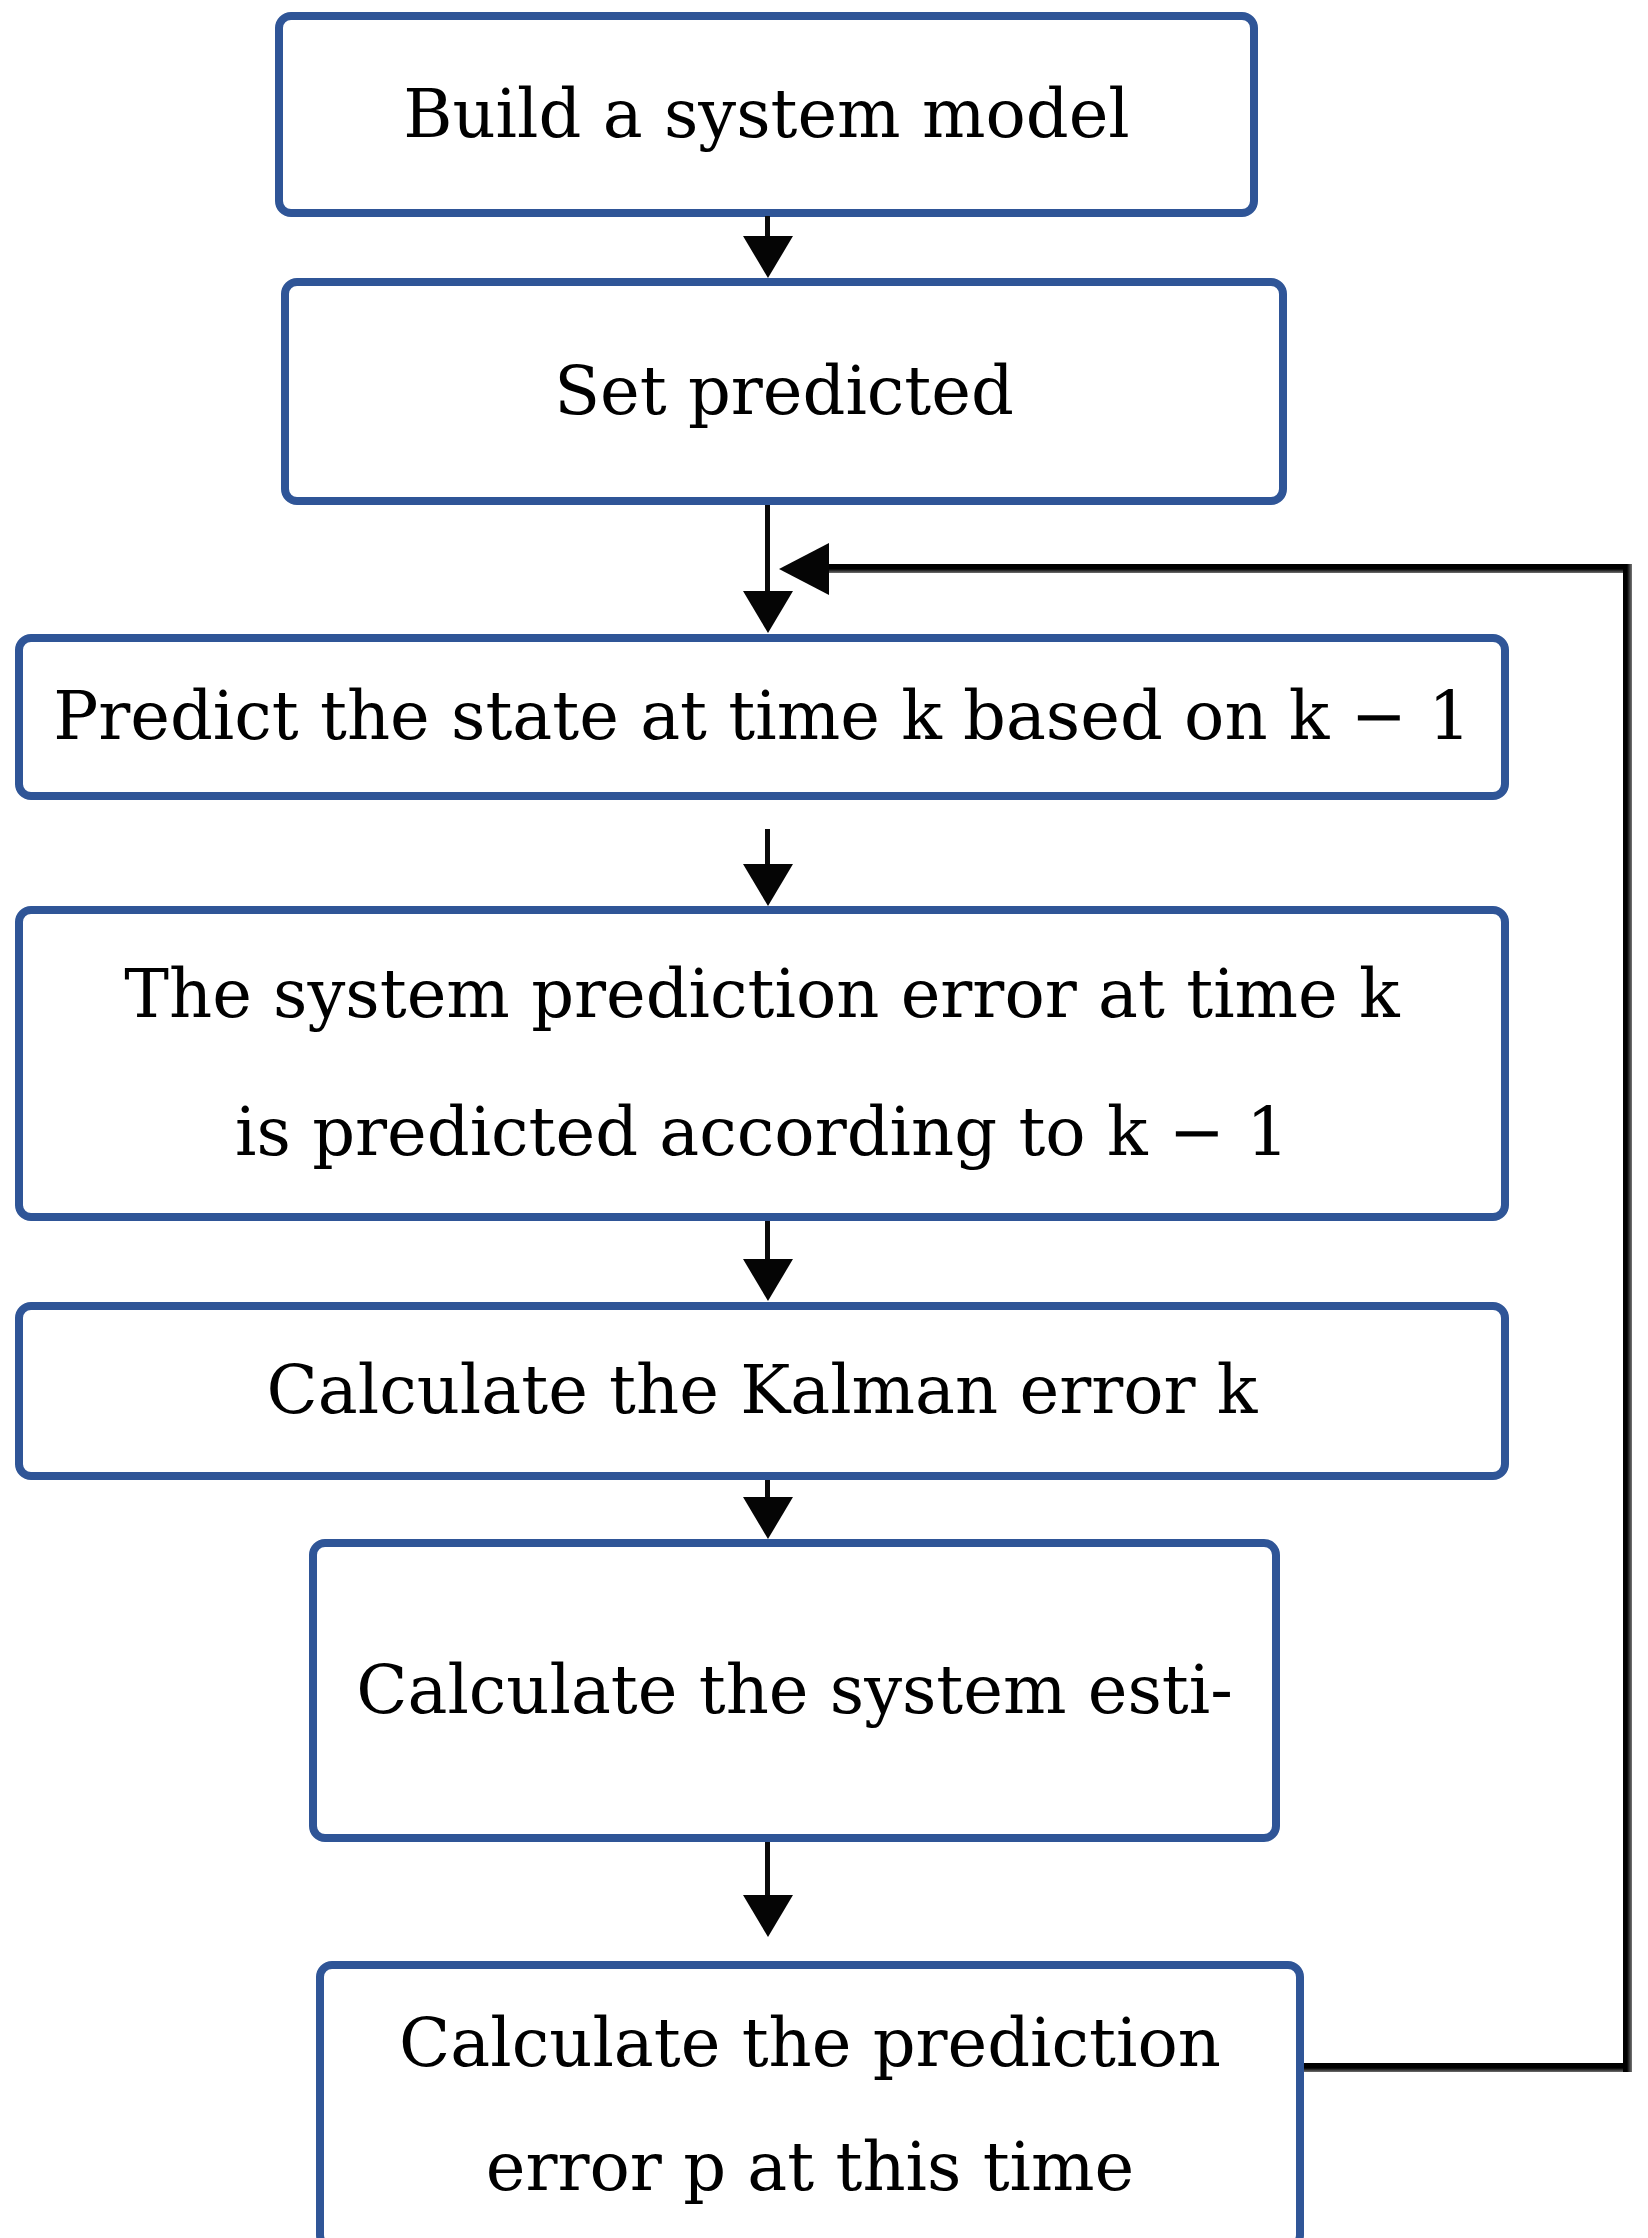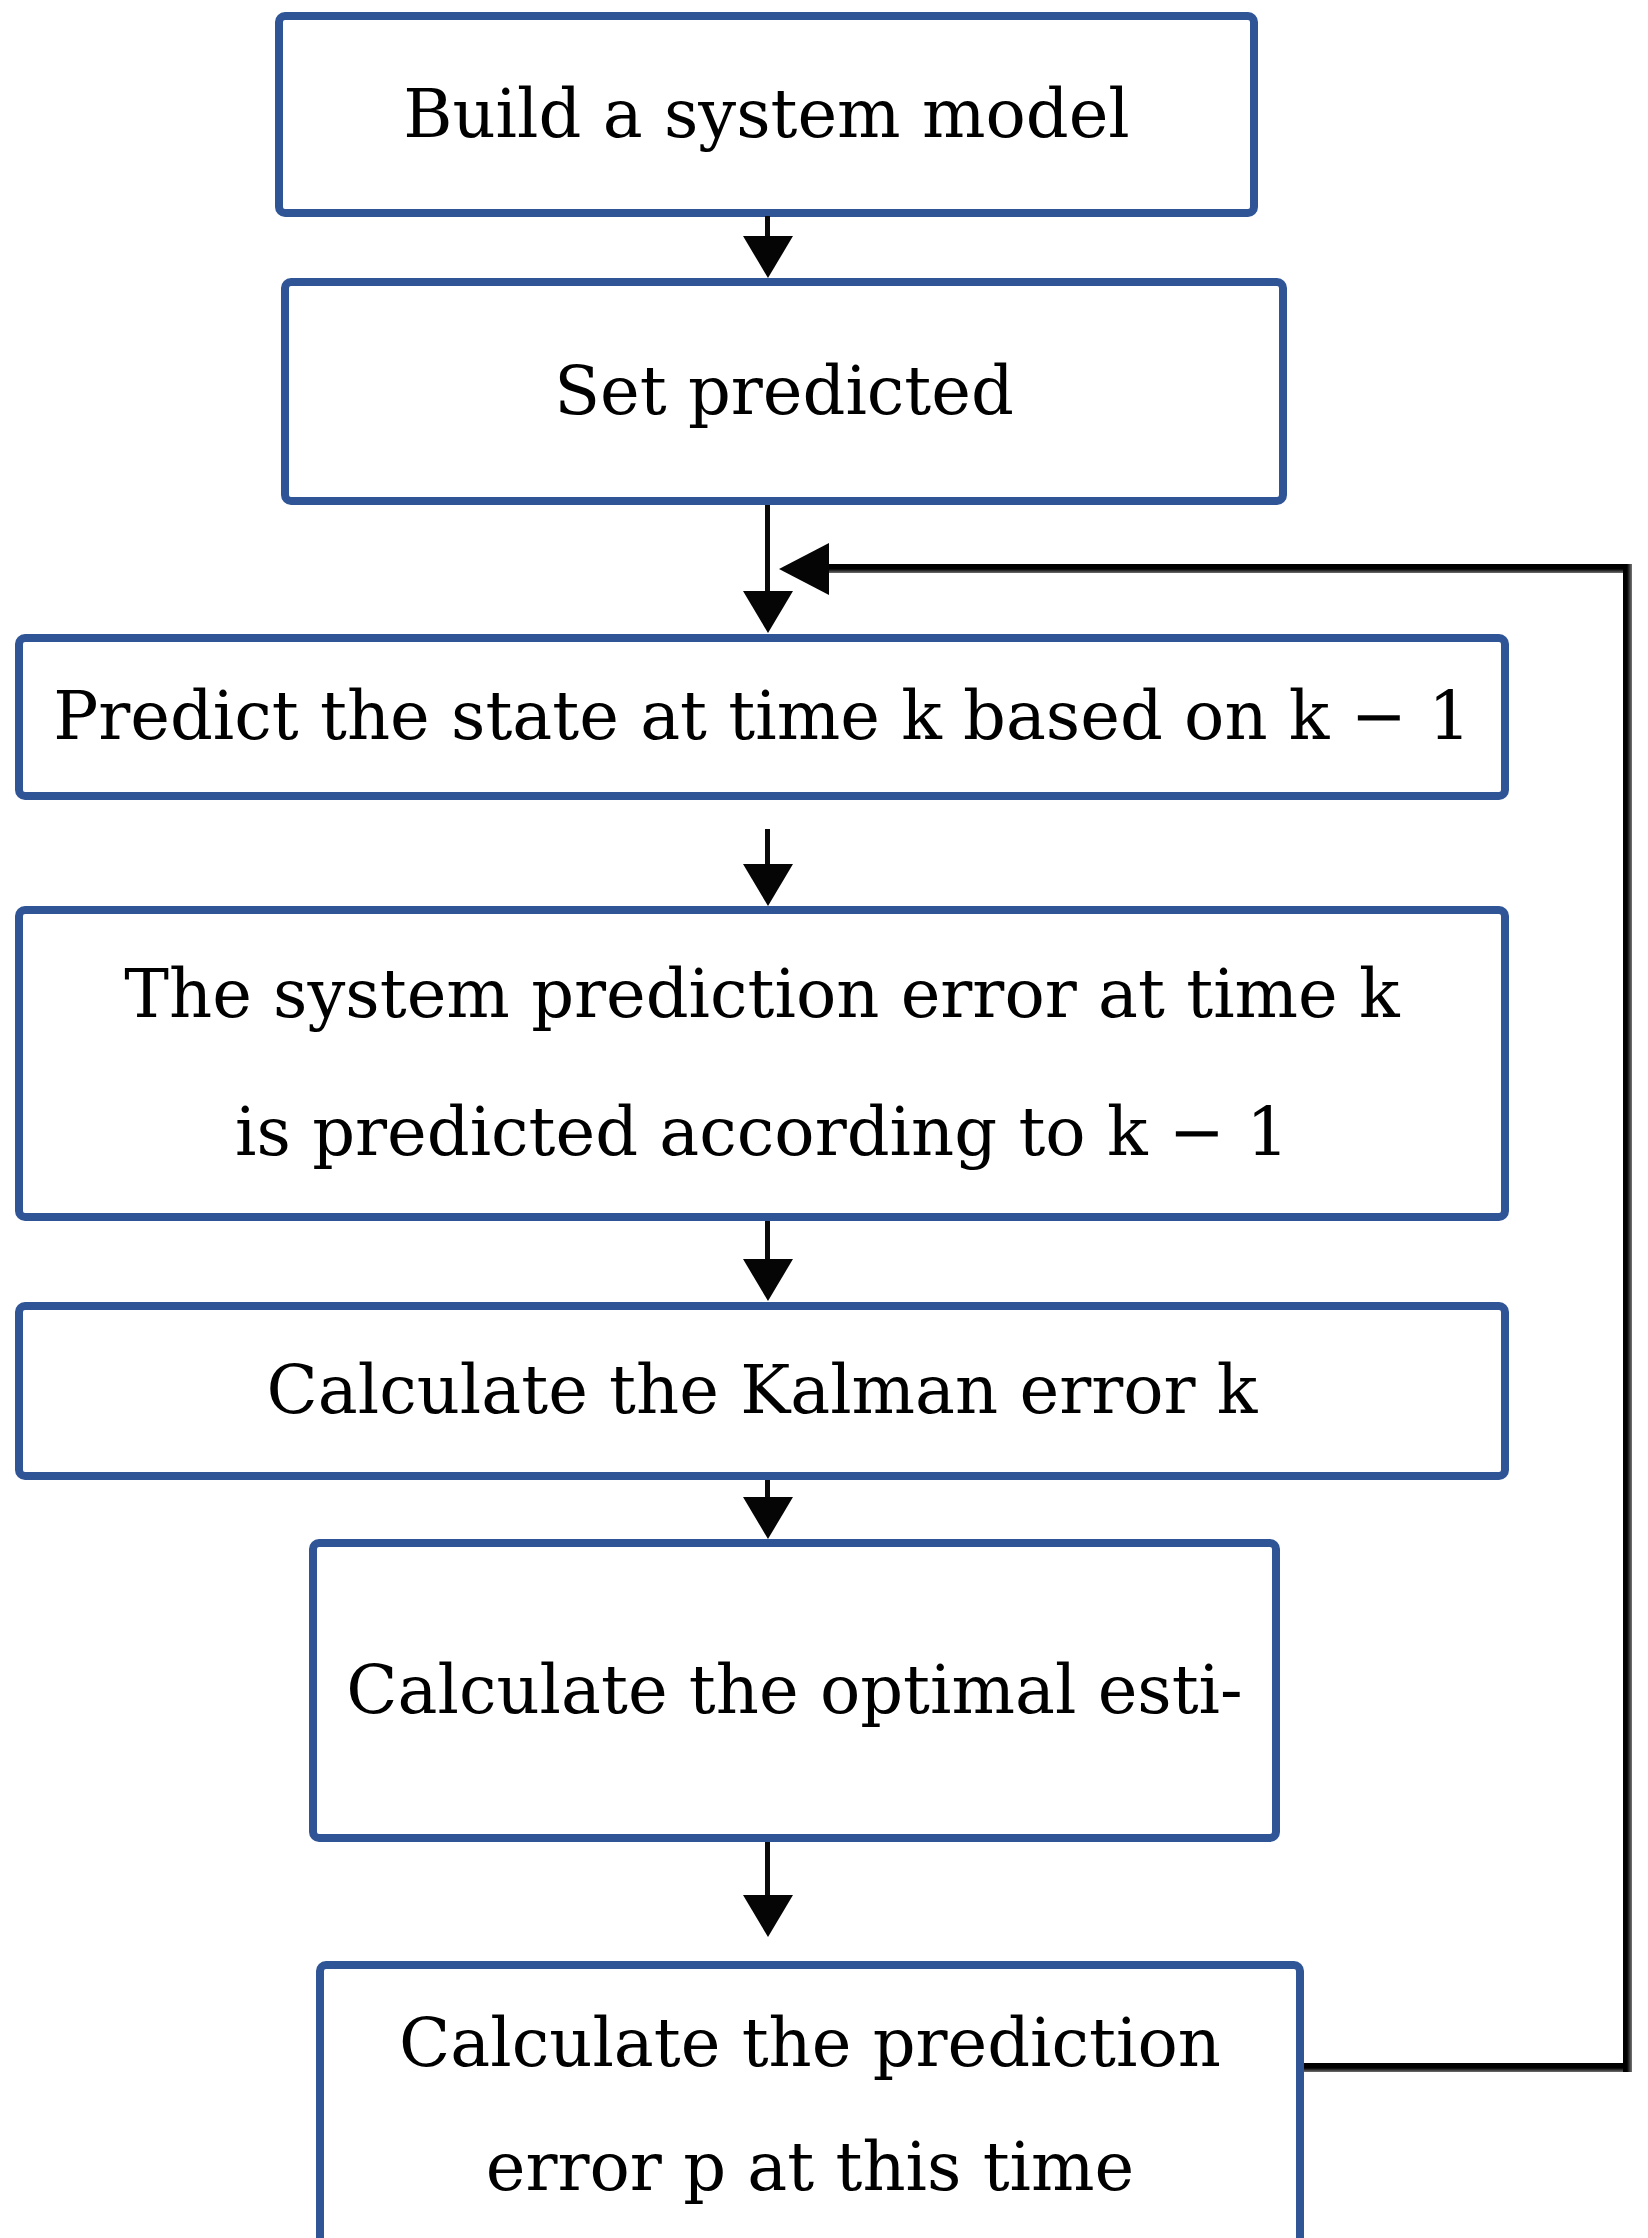--- a/index.html
+++ b/index.html
@@ -10,21 +10,21 @@
     font-family:"DejaVu Serif","Liberation Serif",serif;
     color:#000;
     overflow:hidden;
   }
   
   .box{
     position:absolute;
     box-sizing:border-box;
     background:#ffffff;
     border:8.3px solid #2F5597;
-    border-radius:10px;
+    border-radius:16px;
     display:flex;
     flex-direction:column;
     justify-content:center;
     align-items:center;
     text-align:center;
     font-size:67px;
     line-height:1.25;
   }
   .box .tl{display:block;white-space:nowrap;}
   .b1{left:275px;top:12px;width:983px;height:205px;}
@@ -92,21 +92,21 @@
   <div class="head-down" style="left:743px;top:1259px;"></div>
 
   <div class="box b5">
     <span class="tl">Calculate the Kalman error k</span>
   </div>
 
   <div class="vline" style="left:765px;top:1480px;height:21px;"></div>
   <div class="head-down" style="left:743px;top:1497px;"></div>
 
   <div class="box b6">
-    <span class="tl">Calculate the optimal esti-</span>
+    <span class="tl">Calculate the system esti-</span>
   </div>
 
   <div class="vline" style="left:765px;top:1842px;height:57px;"></div>
   <div class="head-down" style="left:743px;top:1895px;"></div>
 
   <div class="box b7">
     <span class="tl">Calculate the prediction</span>
     <span class="tl">error p at this time</span>
   </div>
 

